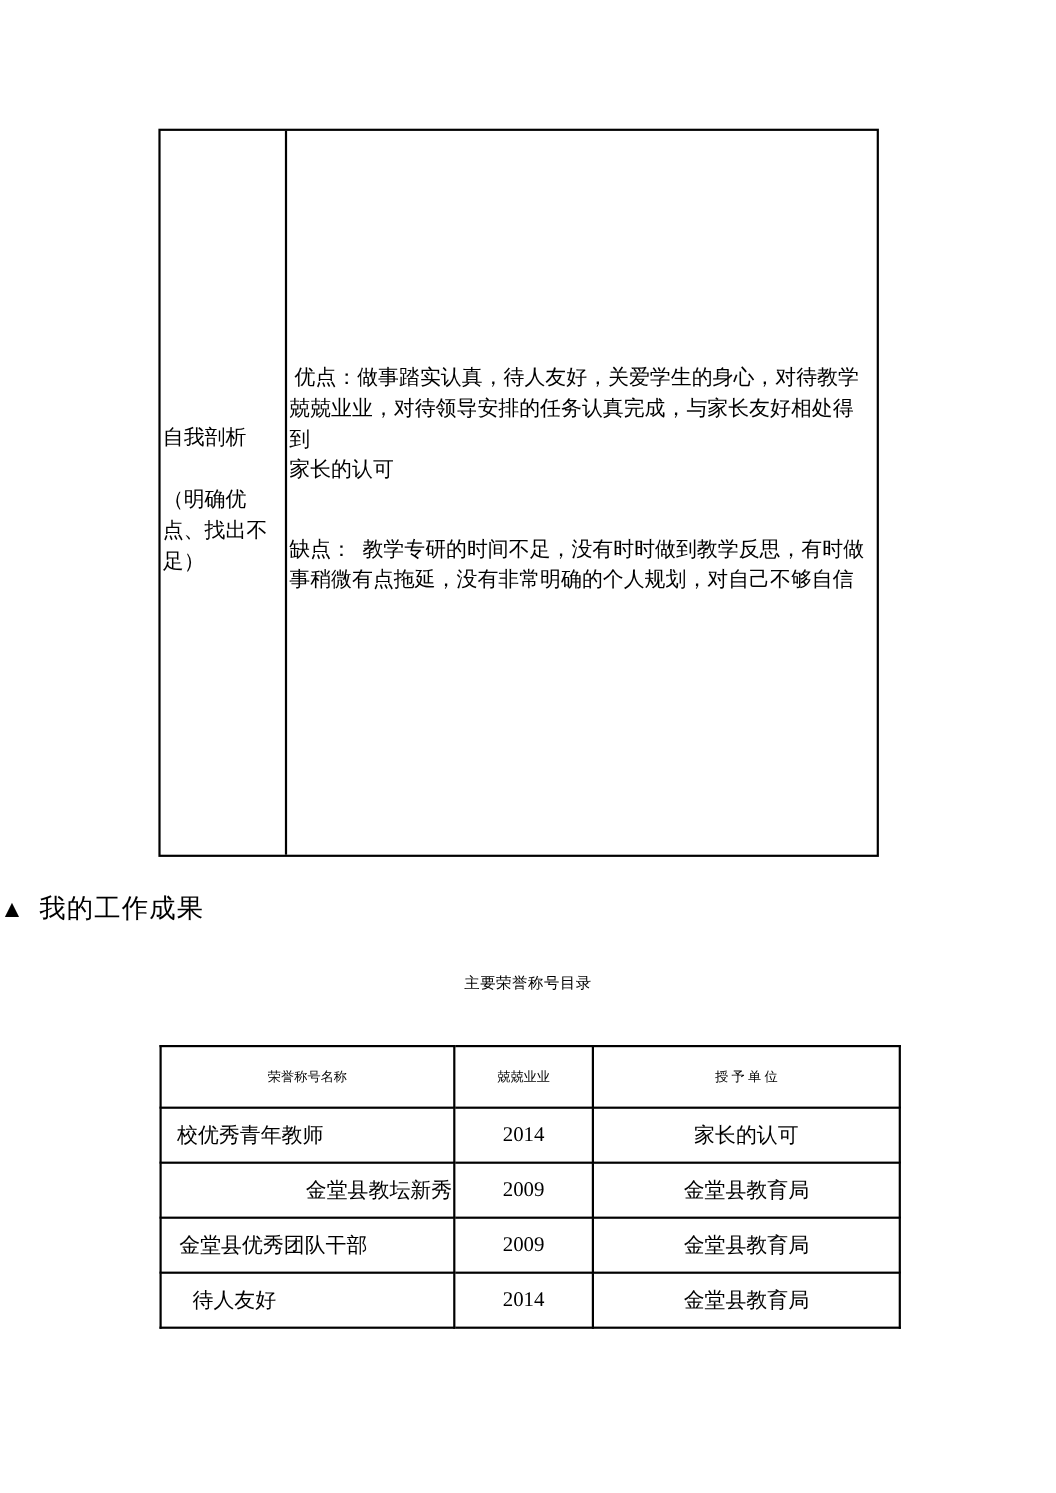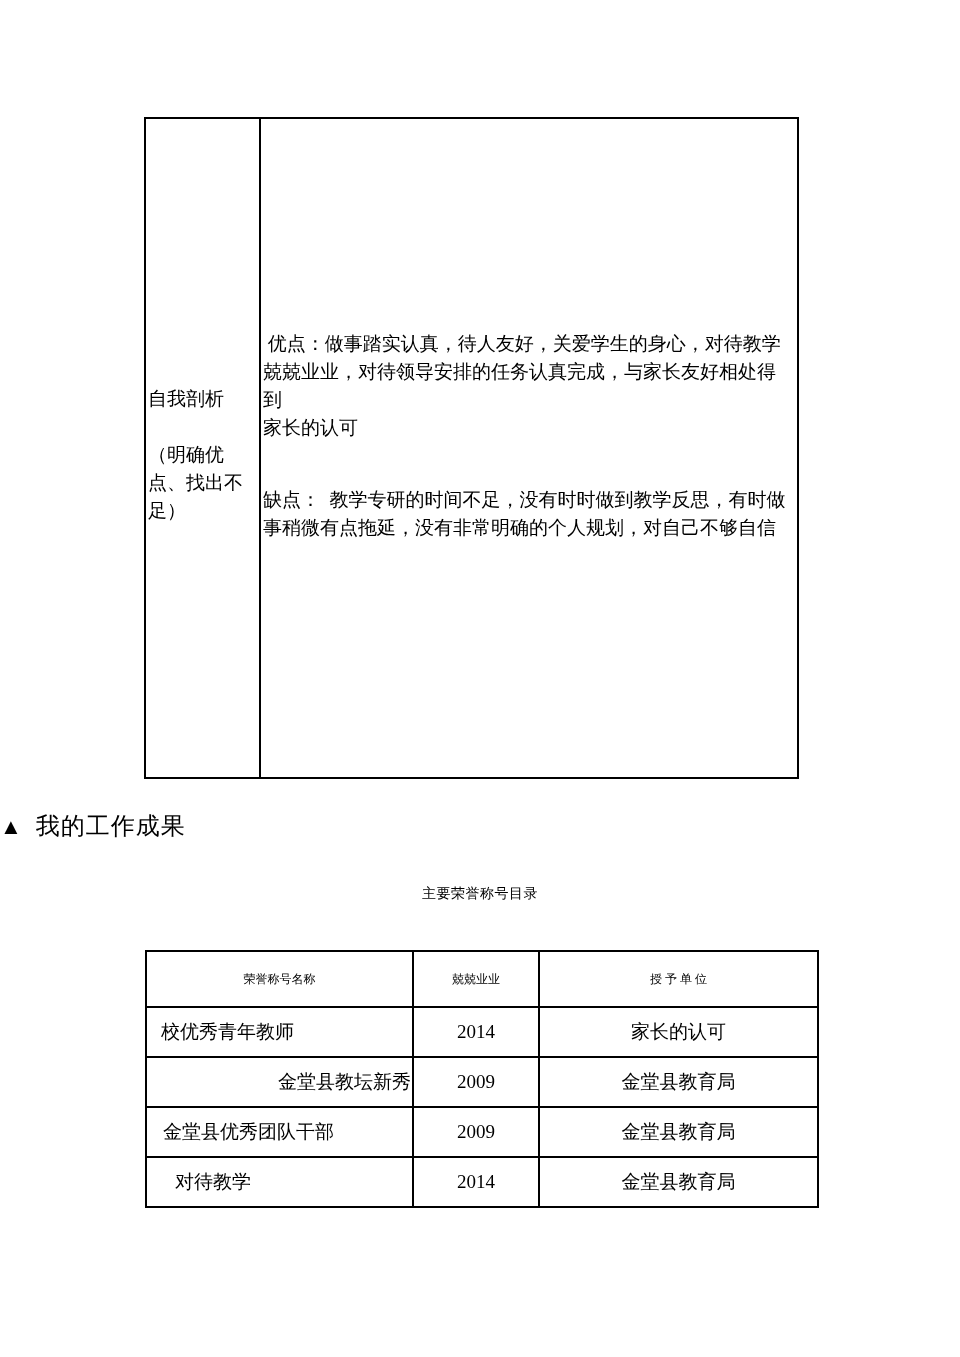--- a/index.html
+++ b/index.html
@@ -147,18 +147,18 @@
       <td class="cell-name indent-5">金堂县教坛新秀</td>
       <td class="cell-year">2009</td>
       <td class="cell-unit">金堂县教育局</td>
     </tr>
     <tr>
       <td class="cell-name indent-16">金堂县优秀团队干部</td>
       <td class="cell-year">2009</td>
       <td class="cell-unit">金堂县教育局</td>
     </tr>
     <tr>
-      <td class="cell-name indent-28">对待教学</td>
+      <td class="cell-name indent-28">待人友好</td>
       <td class="cell-year">2014</td>
       <td class="cell-unit">金堂县教育局</td>
     </tr>
   </tbody>
 </table>
 
 </body></html>

